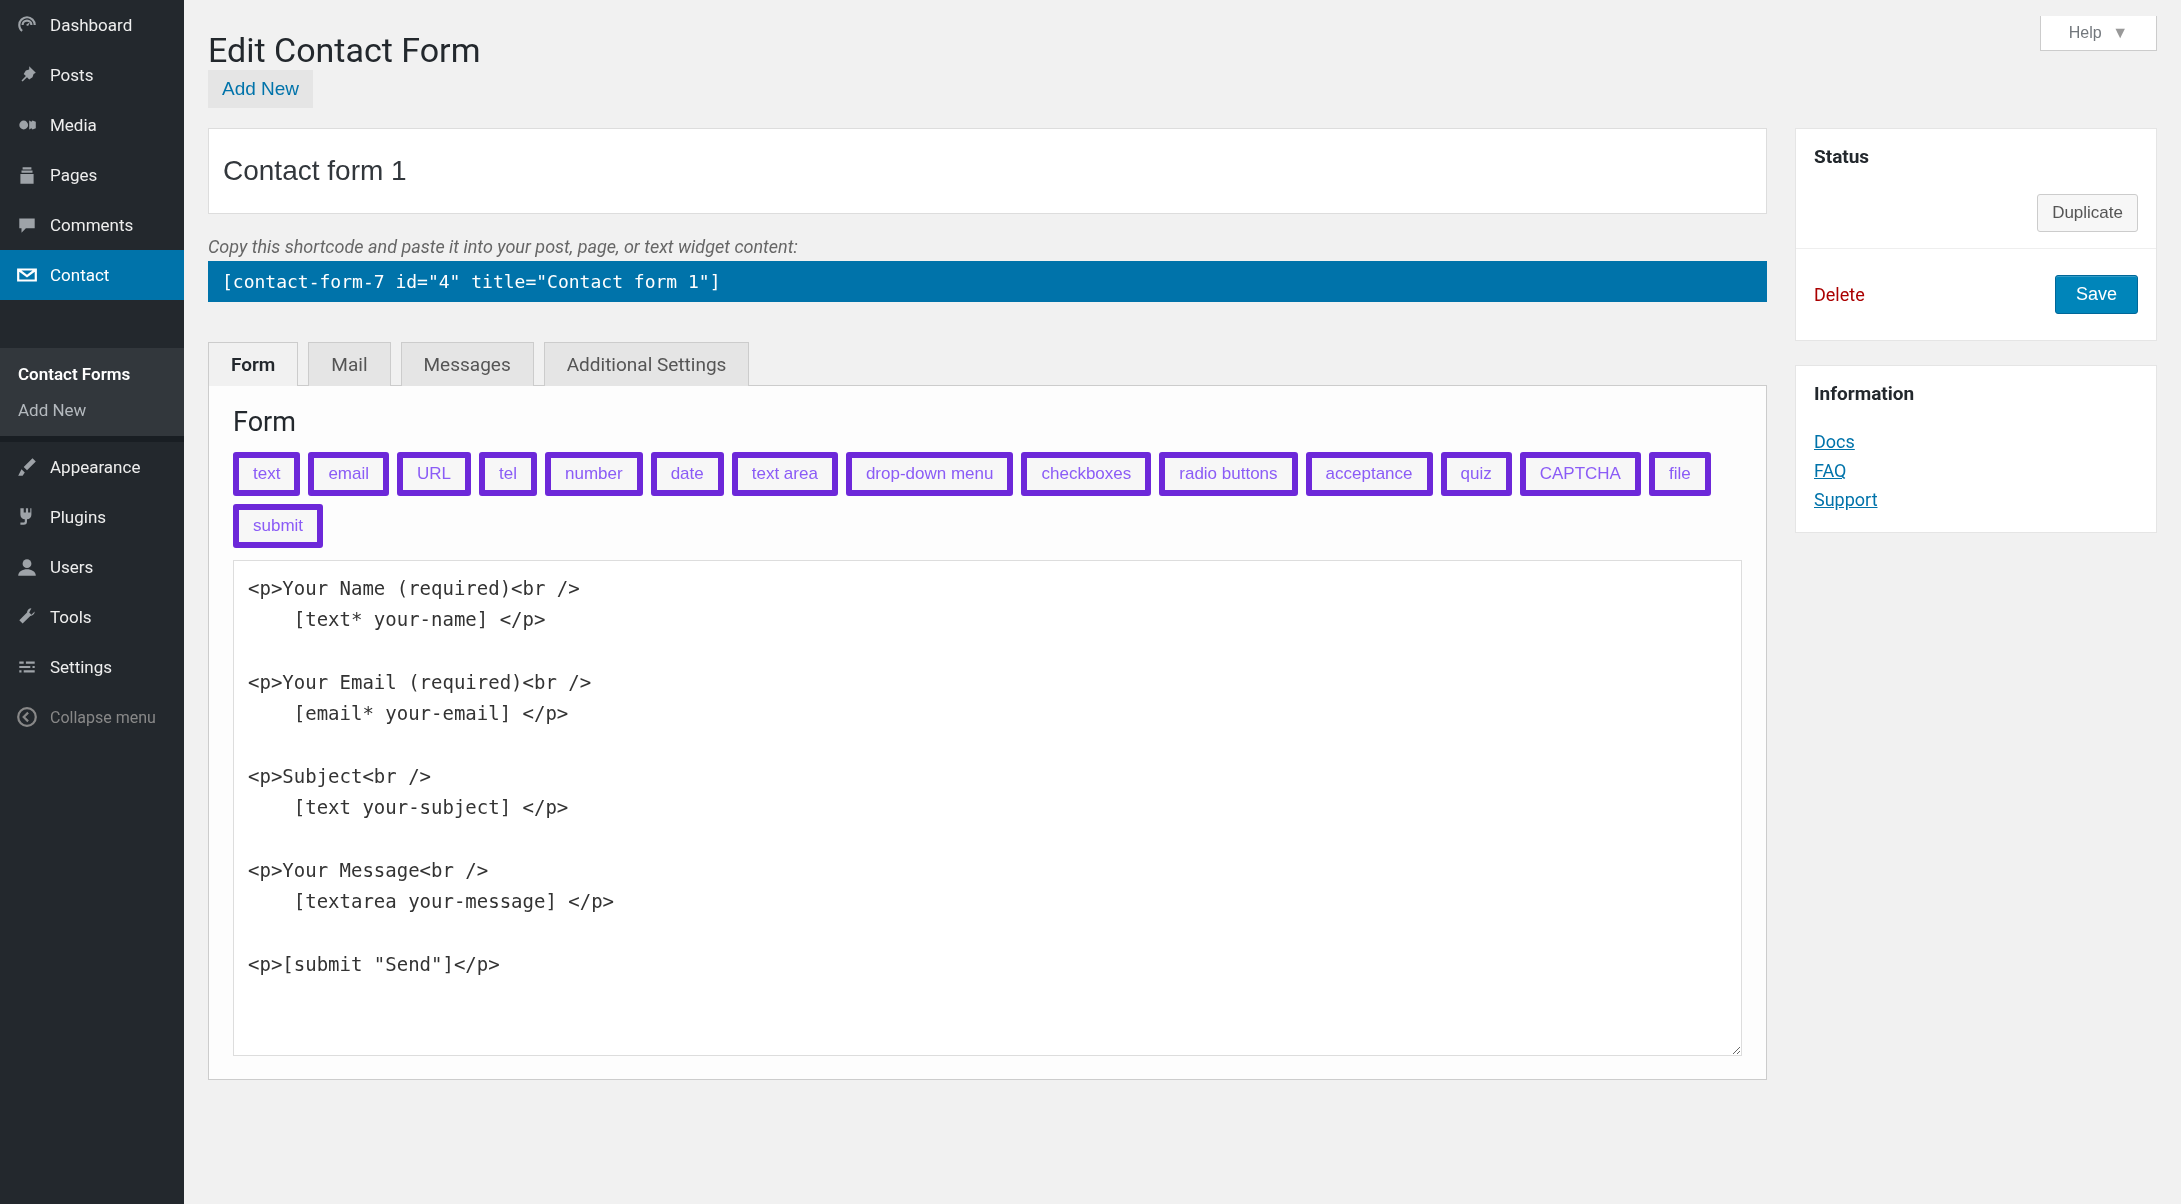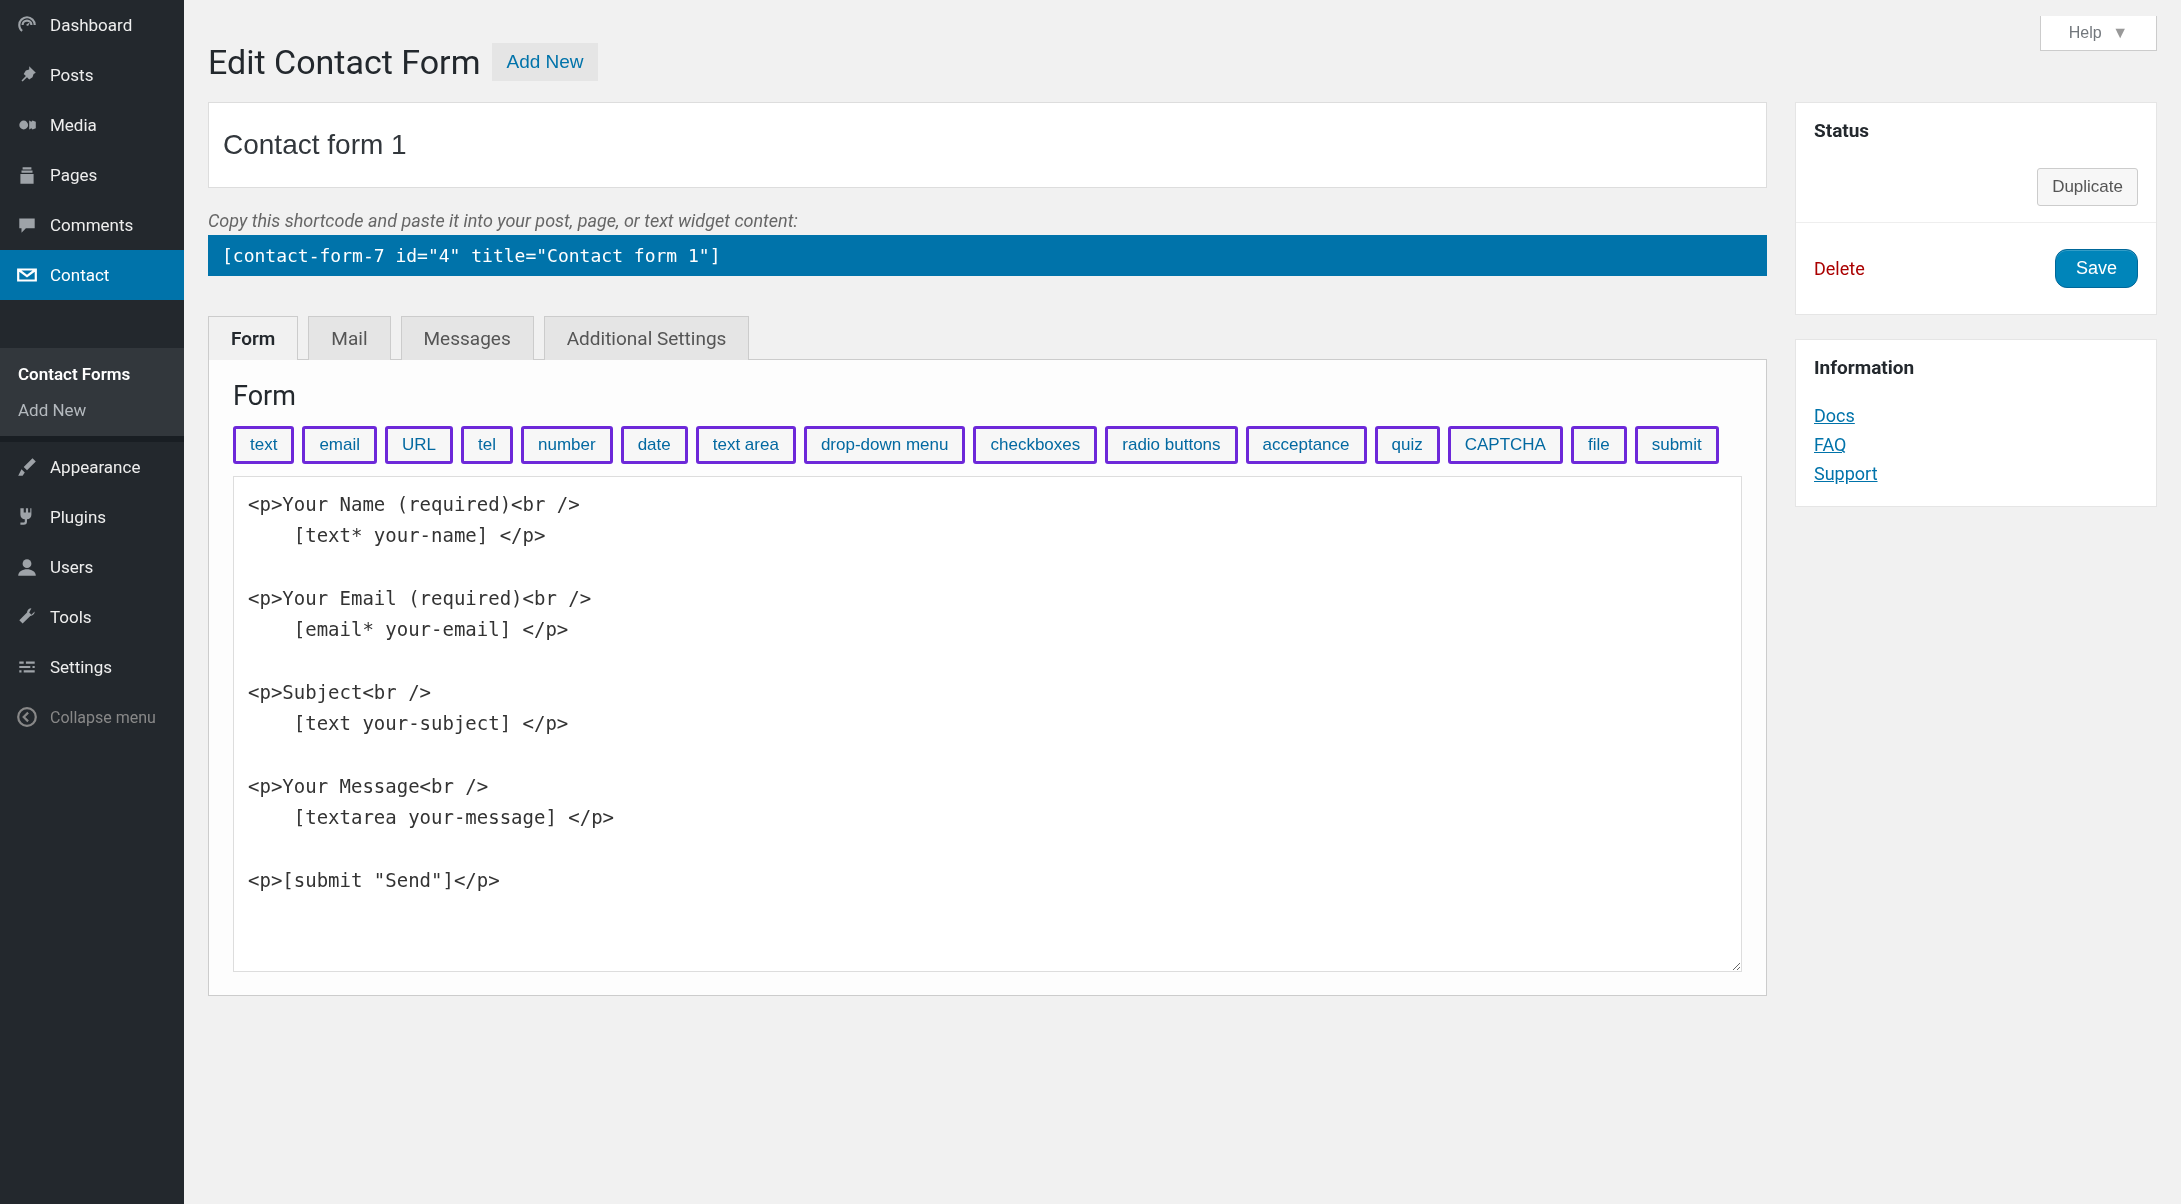--- a/index.html
+++ b/index.html
@@ -17,21 +17,21 @@
 .submenu-item { padding: 8px 14px; color: #b4b9be; font-size: 17px; cursor: pointer; }
 .submenu-item.current { color: #fff; font-weight: 600; }
 .separator { height: 6px; background: #191e23; }
 .collapse-item { display: flex; align-items: center; padding: 12px 14px; color: #888; font-size: 16px; cursor: pointer; }
 .collapse-item .micon { width: 26px; height: 26px; display: inline-flex; align-items: center; justify-content: center; margin-right: 10px; }
 
 
 .content { flex: 1; padding: 12px 24px; position: relative; }
 .help-btn { position: absolute; top: 16px; right: 24px; border: 1px solid #ccc; border-top: none; background: #fff; padding: 8px 28px; font-size: 16px; color: #72777c; cursor: pointer; }
 .help-btn .tri { color: #999; margin-left: 6px; }
-.page-title-row { display: flex; align-items: center; margin-top: 30px; margin-bottom: 20px; }
+.page-title-row { display: flex; align-items: flex-start; margin-top: 18px; margin-bottom: 20px; flex-direction: column; }
 .page-title { font-size: 34px; font-weight: 400; color: #23282d; margin-right: 12px; }
 .add-new { background: #e5e5e5; border: none; color: #0073aa; padding: 8px 14px; font-size: 19px; cursor: pointer; }
 
 .cols { display: flex; gap: 28px; align-items: flex-start; }
 .primary { flex: 1; min-width: 0; }
 .side { width: 362px; flex-shrink: 0; }
 
 
 .title-input { width: 100%; font-size: 28px; padding: 26px 14px; border: 1px solid #ddd; background: #fff; color: #32373c; }
 
@@ -41,33 +41,33 @@
 
 
 .tabs { display: flex; margin-top: 40px; gap: 10px; border-bottom: 1px solid #ccc; }
 .tab { padding: 10px 22px; background: #e5e5e5; border: 1px solid #ccc; border-bottom: none; margin-bottom: -1px; font-size: 19px; color: #555; cursor: pointer; }
 .tab.active { background: #f1f1f1; font-weight: 600; color: #23282d; }
 .tab-panel { border: 1px solid #ccc; border-top: none; background: #fdfdfd; padding: 20px 24px; }
 .panel-heading { font-size: 27px; font-weight: 400; color: #23282d; margin-bottom: 14px; }
 
 
 .tag-row { display: flex; flex-wrap: wrap; gap: 8px; margin-bottom: 12px; }
-.tag-btn { border: 3px solid #6d28d9; background: #f7f7f7; padding: 6px 14px; font-size: 17px; color: #0369a1; border-radius: 3px; cursor: pointer; }
+.tag-btn { border: 6px solid #6d28d9; background: #f7f7f7; padding: 6px 14px; font-size: 17px; color: #8b5cf6; border-radius: 3px; cursor: pointer; }
 
 
 .form-textarea { width: 100%; font-family: Menlo, Consolas, monospace; font-size: 19px; line-height: 1.65; border: 1px solid #ddd; padding: 12px 14px; resize: vertical; color: #333; white-space: pre; }
 
 
 .box { background: #fff; border: 1px solid #e5e5e5; margin-bottom: 24px; }
 .box-title { font-size: 19px; font-weight: 700; color: #23282d; padding: 16px 18px; }
 .box-row { padding: 10px 18px 16px 18px; display: flex; justify-content: space-between; align-items: center; }
 .dup-btn { border: 1px solid #ccc; background: #f7f7f7; padding: 8px 14px; font-size: 17px; border-radius: 3px; cursor: pointer; color: #555; }
 .box-footer { border-top: 1px solid #eee; padding: 26px 18px; display: flex; justify-content: space-between; align-items: center; }
 .delete-link { color: #a00; font-size: 18px; cursor: pointer; text-decoration: none; }
-.save-btn { background: #0085ba; border: 1px solid #006799; color: #fff; padding: 8px 20px; font-size: 18px; border-radius: 12px; cursor: pointer; box-shadow: inset 0 1px 0 rgba(255,255,255,.2); }
+.save-btn { background: #0085ba; border: 1px solid #006799; color: #fff; padding: 8px 20px; font-size: 18px; border-radius: 3px; cursor: pointer; box-shadow: inset 0 1px 0 rgba(255,255,255,.2); }
 .info-list { padding: 6px 18px 18px 18px; }
 .info-list a { display: block; color: #0073aa; text-decoration: underline; font-size: 18px; padding: 4px 0; cursor: pointer; }
 
 svg { width: 22px; height: 22px; fill: currentColor; }
 </style>
 </head>
 <body>
 
 <div class="layout">
 

